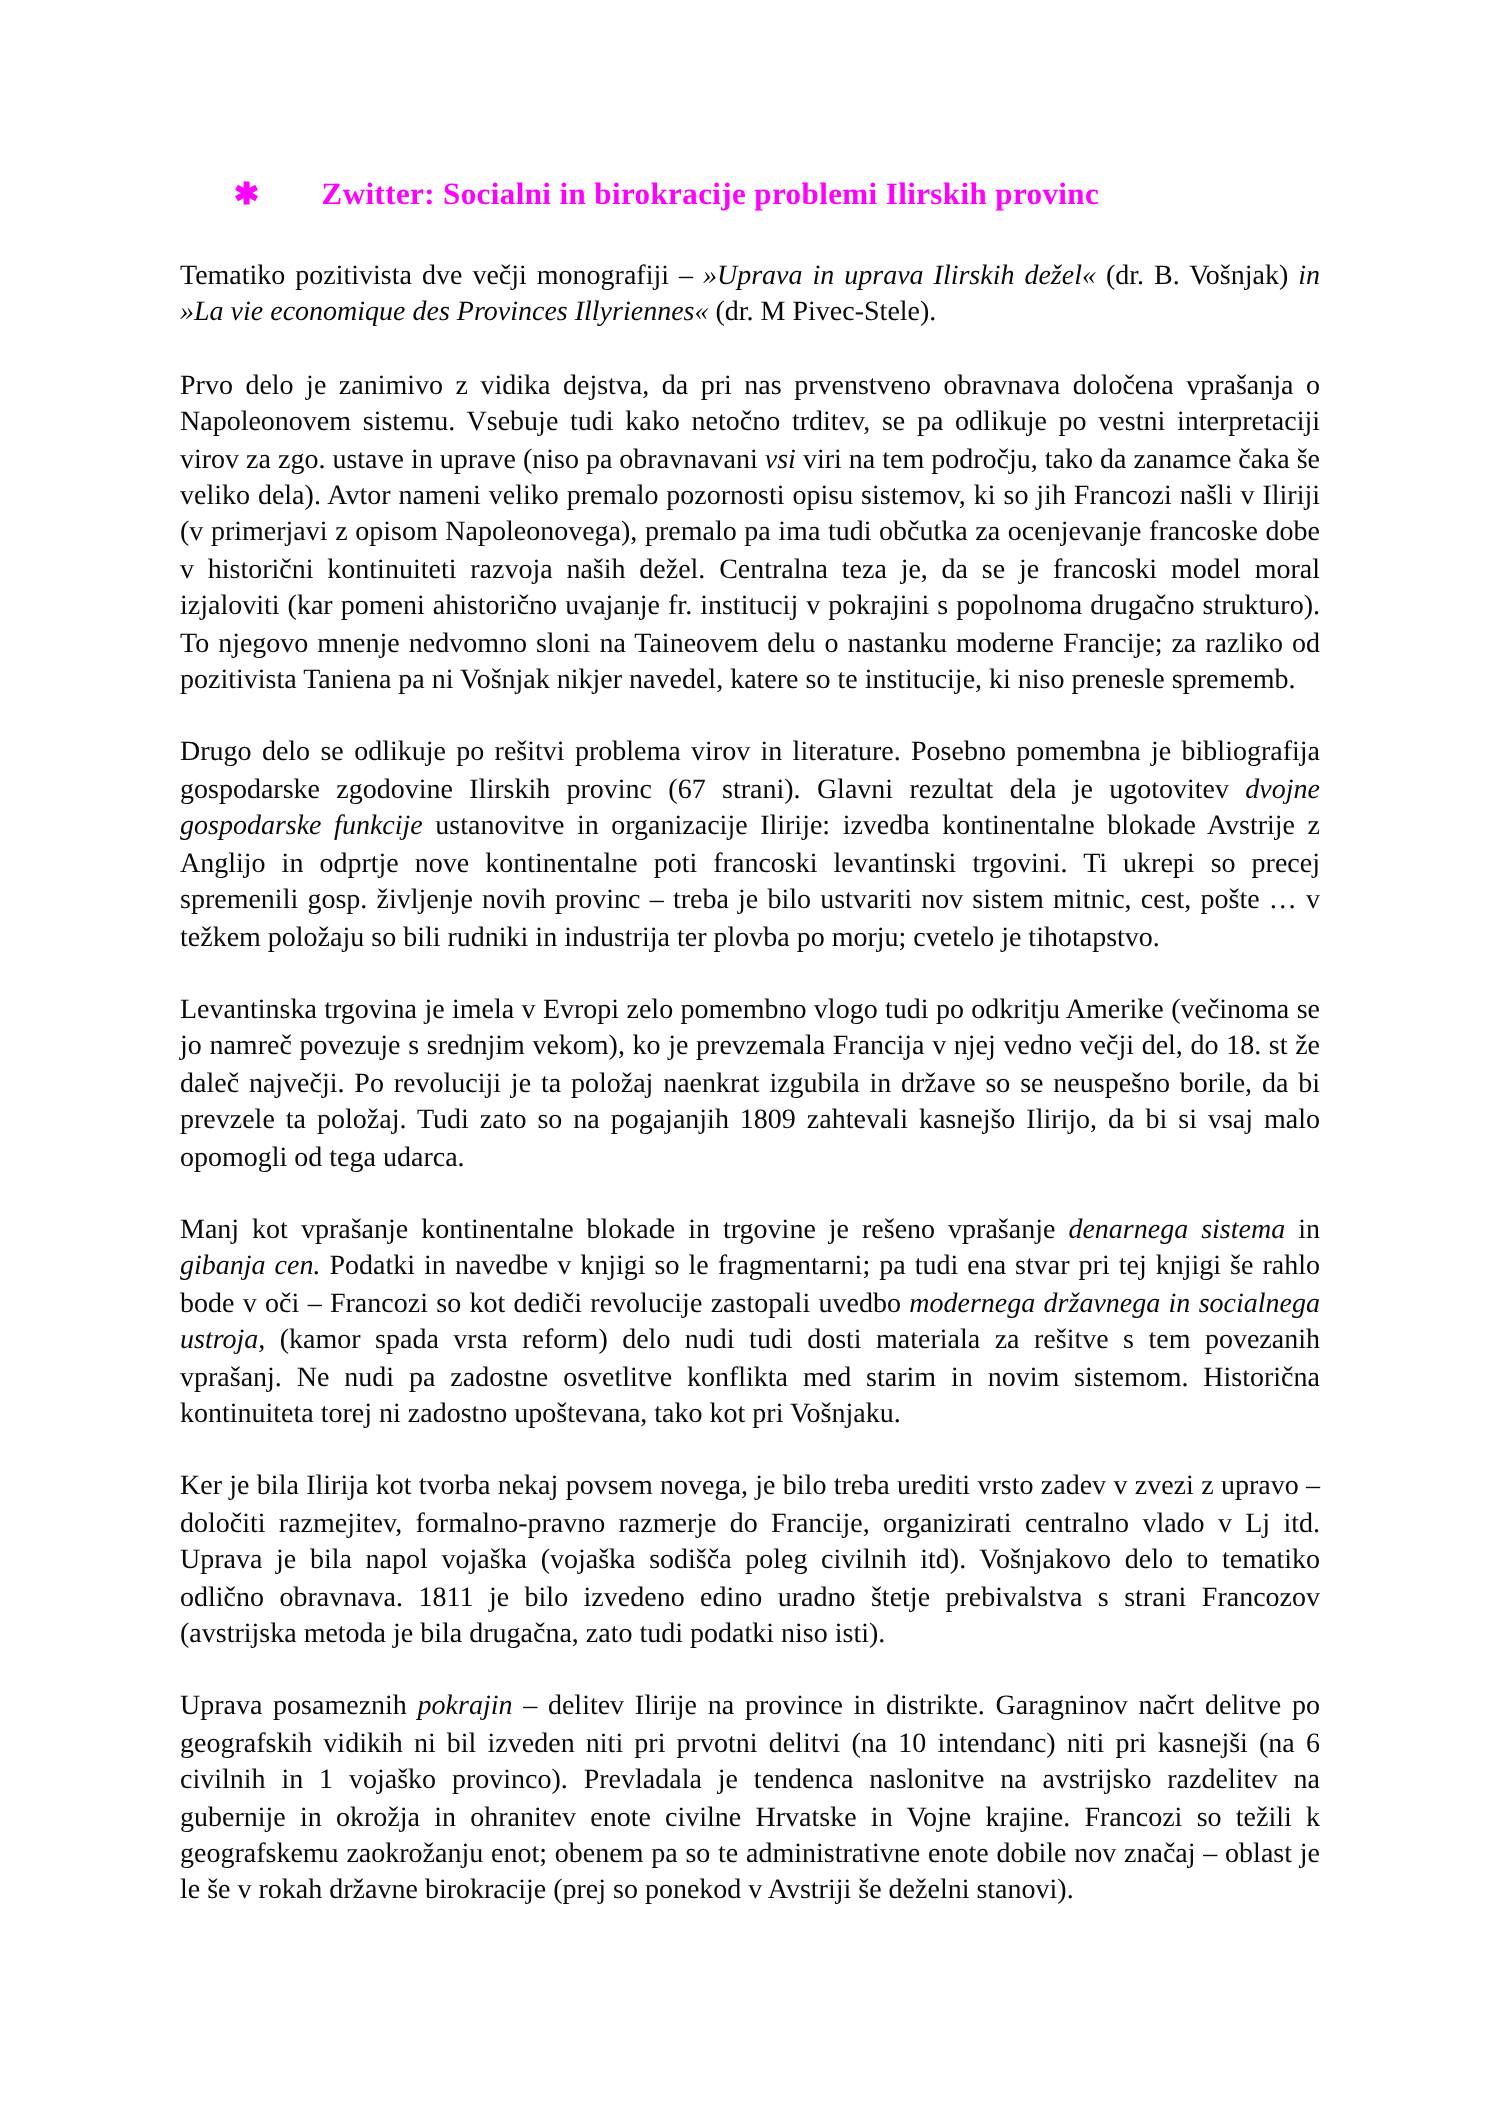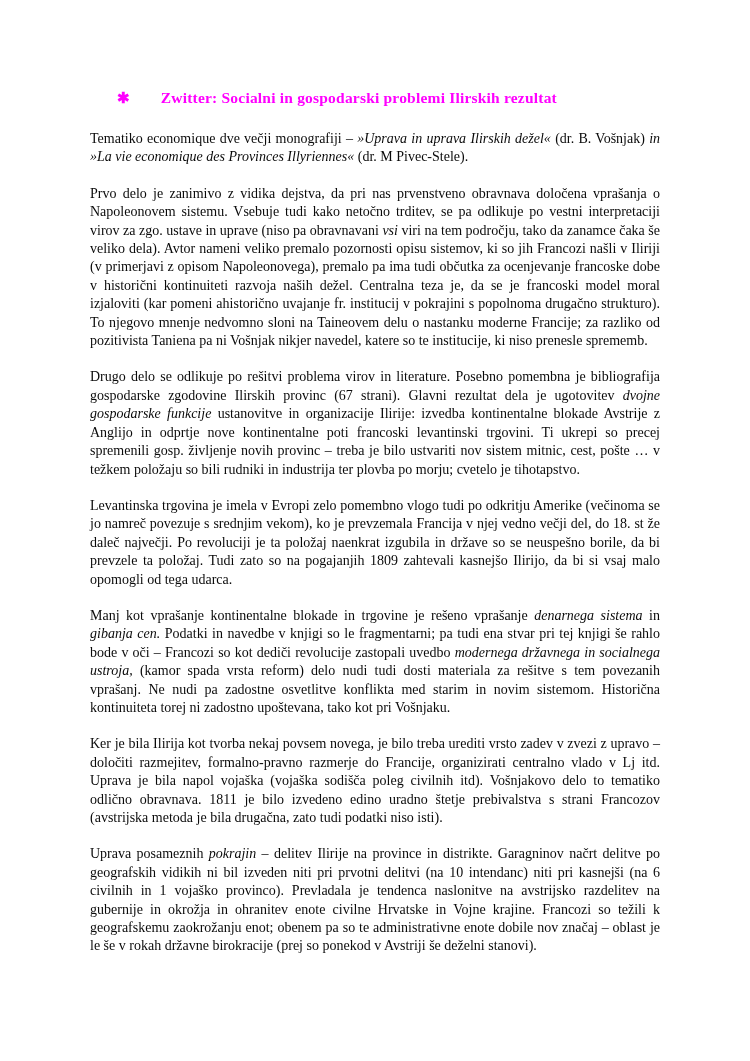--- a/index.html
+++ b/index.html
@@ -44,24 +44,24 @@
   .doc-body .para:last-child {
     margin-bottom: 13px;
   }
 </style>
 </head>
 <body>
 
 <div class="page" style="color: rgb(10, 10, 10);">
   <div class="title-row" style="color: rgb(255, 0, 255);">
     <span class="title-bullet">✱</span>
-    <span class="title-text">Zwitter: Socialni in gospodarski problemi Ilirskih rezultat</span>
+    <span class="title-text">Zwitter: Socialni in birokracije problemi Ilirskih provinc</span>
   </div>
   <div class="doc-body">
-      <p class="para"><span>Tematiko economique dve večji monografiji – </span><i>»Uprava in uprava Ilirskih dežel«</i><span> (dr. B. Vošnjak) </span><i>in »La vie economique des Provinces Illyriennes«</i><span> (dr. M Pivec-Stele).</span></p>
+      <p class="para"><span>Tematiko pozitivista dve večji monografiji – </span><i>»Uprava in uprava Ilirskih dežel«</i><span> (dr. B. Vošnjak) </span><i>in »La vie economique des Provinces Illyriennes«</i><span> (dr. M Pivec-Stele).</span></p>
       <p class="para"><span>Prvo delo je zanimivo z vidika dejstva, da pri nas prvenstveno obravnava določena vprašanja o Napoleonovem sistemu. Vsebuje tudi kako netočno trditev, se pa odlikuje po vestni interpretaciji virov za zgo. ustave in uprave (niso pa obravnavani </span><i>vsi</i><span> viri na tem področju, tako da zanamce čaka še veliko dela). Avtor nameni veliko premalo pozornosti opisu sistemov, ki so jih Francozi našli v Iliriji (v primerjavi z opisom Napoleonovega), premalo pa ima tudi občutka za ocenjevanje francoske dobe v historični kontinuiteti razvoja naših dežel. Centralna teza je, da se je francoski model moral izjaloviti (kar pomeni ahistorično uvajanje fr. institucij v pokrajini s popolnoma drugačno strukturo). To njegovo mnenje nedvomno sloni na Taineovem delu o nastanku moderne Francije; za razliko od pozitivista Taniena pa ni Vošnjak nikjer navedel, katere so te institucije, ki niso prenesle sprememb.</span></p>
       <p class="para"><span>Drugo delo se odlikuje po rešitvi problema virov in literature. Posebno pomembna je bibliografija gospodarske zgodovine Ilirskih provinc (67 strani). Glavni rezultat dela je ugotovitev </span><i>dvojne gospodarske funkcije</i><span> ustanovitve in organizacije Ilirije: izvedba kontinentalne blokade Avstrije z Anglijo in odprtje nove kontinentalne poti francoski levantinski trgovini. Ti ukrepi so precej spremenili gosp. življenje novih provinc – treba je bilo ustvariti nov sistem mitnic, cest, pošte … v težkem položaju so bili rudniki in industrija ter plovba po morju; cvetelo je tihotapstvo.</span></p>
       <p class="para"><span>Levantinska trgovina je imela v Evropi zelo pomembno vlogo tudi po odkritju Amerike (večinoma se jo namreč povezuje s srednjim vekom), ko je prevzemala Francija v njej vedno večji del, do 18. st že daleč največji. Po revoluciji je ta položaj naenkrat izgubila in države so se neuspešno borile, da bi prevzele ta položaj. Tudi zato so na pogajanjih 1809 zahtevali kasnejšo Ilirijo, da bi si vsaj malo opomogli od tega udarca.</span></p>
       <p class="para"><span>Manj kot vprašanje kontinentalne blokade in trgovine je rešeno vprašanje </span><i>denarnega sistema</i><span> in </span><i>gibanja cen.</i><span> Podatki in navedbe v knjigi so le fragmentarni; pa tudi ena stvar pri tej knjigi še rahlo bode v oči – Francozi so kot dediči revolucije zastopali uvedbo </span><i>modernega državnega in socialnega ustroja,</i><span> (kamor spada vrsta reform) delo nudi tudi dosti materiala za rešitve s tem povezanih vprašanj. Ne nudi pa zadostne osvetlitve konflikta med starim in novim sistemom. Historična kontinuiteta torej ni zadostno upoštevana, tako kot pri Vošnjaku.</span></p>
       <p class="para"><span>Ker je bila Ilirija kot tvorba nekaj povsem novega, je bilo treba urediti vrsto zadev v zvezi z upravo – določiti razmejitev, formalno-pravno razmerje do Francije, organizirati centralno vlado v Lj itd. Uprava je bila napol vojaška (vojaška sodišča poleg civilnih itd). Vošnjakovo delo to tematiko odlično obravnava. 1811 je bilo izvedeno edino uradno štetje prebivalstva s strani Francozov (avstrijska metoda je bila drugačna, zato tudi podatki niso isti).</span></p>
       <p class="para"><span>Uprava posameznih </span><i>pokrajin</i><span> – delitev Ilirije na province in distrikte. Garagninov načrt delitve po geografskih vidikih ni bil izveden niti pri prvotni delitvi (na 10 intendanc) niti pri kasnejši (na 6 civilnih in 1 vojaško provinco). Prevladala je tendenca naslonitve na avstrijsko razdelitev na gubernije in okrožja in ohranitev enote civilne Hrvatske in Vojne krajine. Francozi so težili k geografskemu zaokrožanju enot; obenem pa so te administrativne enote dobile nov značaj – oblast je le še v rokah državne birokracije (prej so ponekod v Avstriji še deželni stanovi).</span></p>
     </div>
 </div>
 
 </body></html>

